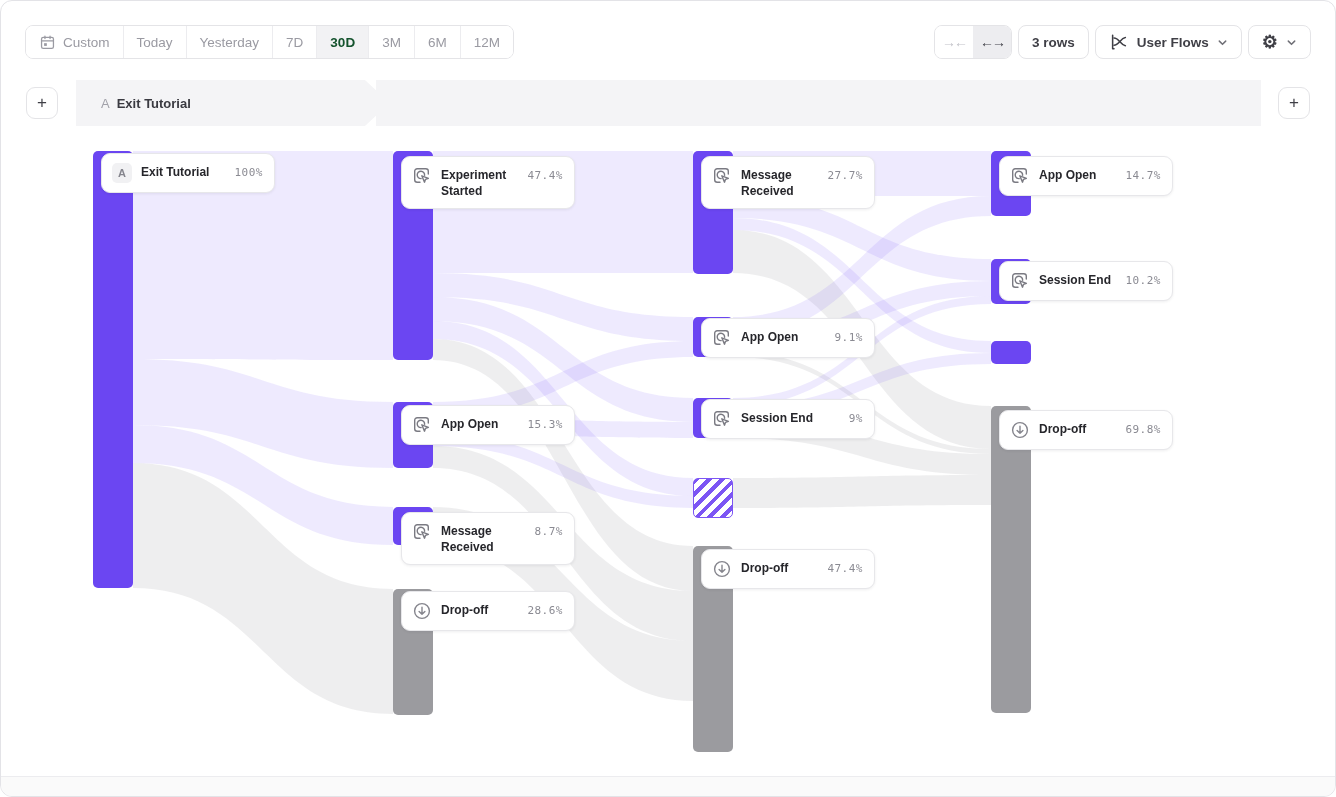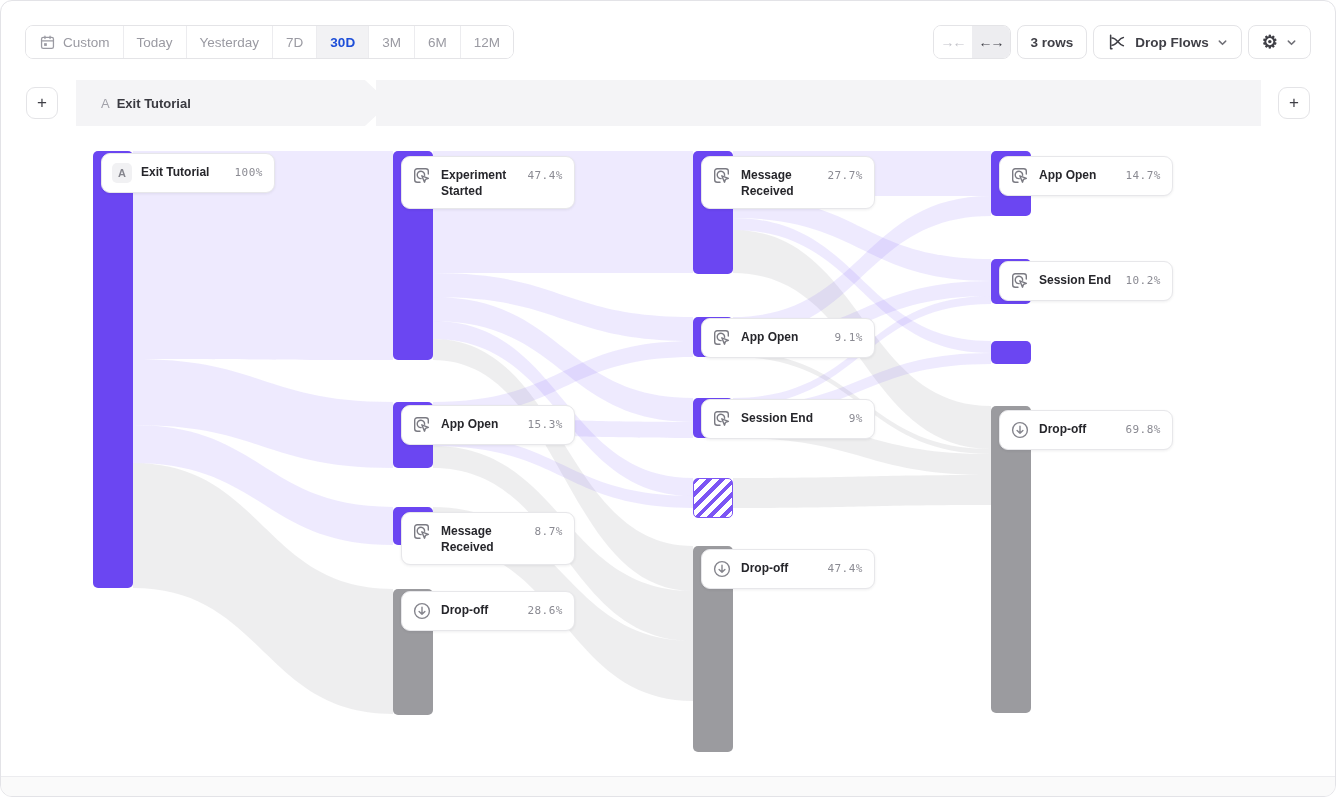--- a/index.html
+++ b/index.html
@@ -18,21 +18,21 @@
   .seg-group {
     display:flex; align-items:stretch; height:34px; background:#fff;
     border:1px solid #e4e4e7; border-radius:8px; overflow:hidden;
   }
   .seg-btn {
     display:flex; align-items:center; gap:7px; padding:0 13px;
     font-size:13.5px; color:#9a9aa2; background:#fff; border:none; cursor:pointer;
     font-family:"Liberation Sans", sans-serif; white-space:nowrap;
   }
   .seg-btn + .seg-btn { border-left:1px solid #ececef; }
-  .seg-btn.active { background:#f2f2f4; color:#1d4ed8; font-weight:700; }
+  .seg-btn.active { background:#f2f2f4; color:#14532d; font-weight:700; }
   .btn {
     display:flex; align-items:center; gap:8px; height:34px; padding:0 13px;
     background:#fff; border:1px solid #e4e4e7; border-radius:8px;
     font-size:13.5px; color:#3f3f46; font-weight:600; cursor:pointer;
     font-family:"Liberation Sans", sans-serif; white-space:nowrap;
   }
   .arrow-seg { display:flex; height:34px; border:1px solid #e4e4e7; border-radius:8px; overflow:hidden; }
   .arrow-seg .aseg {
     width:38px; display:flex; align-items:center; justify-content:center;
     font-size:14px; letter-spacing:-2px; background:#fff; border:none; cursor:pointer;
@@ -140,21 +140,21 @@
         <span>3 rows</span>
       </button>
       <button class="btn">
         <span class="nicon">
           <svg width="20" height="20" viewBox="0 0 22 22" fill="none" stroke="#3f3f46" stroke-width="1.7" stroke-linecap="round" stroke-linejoin="round">
             <path d="M4 3.5v15h1.5"></path>
             <path d="M5.5 14.5c5.5 0 7-7.5 12.5-8.5"></path>
             <path d="M5.5 6.5c5.5 0 7 7.5 12.5 8.5"></path>
           </svg>
         </span>
-        <span>Drop Flows</span>
+        <span>User Flows</span>
         <span class="caret">
           <svg width="11" height="11" viewBox="0 0 12 12" fill="none" stroke="#6f6f76" stroke-width="1.6" stroke-linecap="round">
               <path d="M2.5 4.5L6 8l3.5-3.5"></path>
             </svg>
         </span>
       </button>
       <button class="btn">
         <span class="gear-glyph">⚙</span>
         <span class="caret">
           <svg width="11" height="11" viewBox="0 0 12 12" fill="none" stroke="#6f6f76" stroke-width="1.6" stroke-linecap="round">

